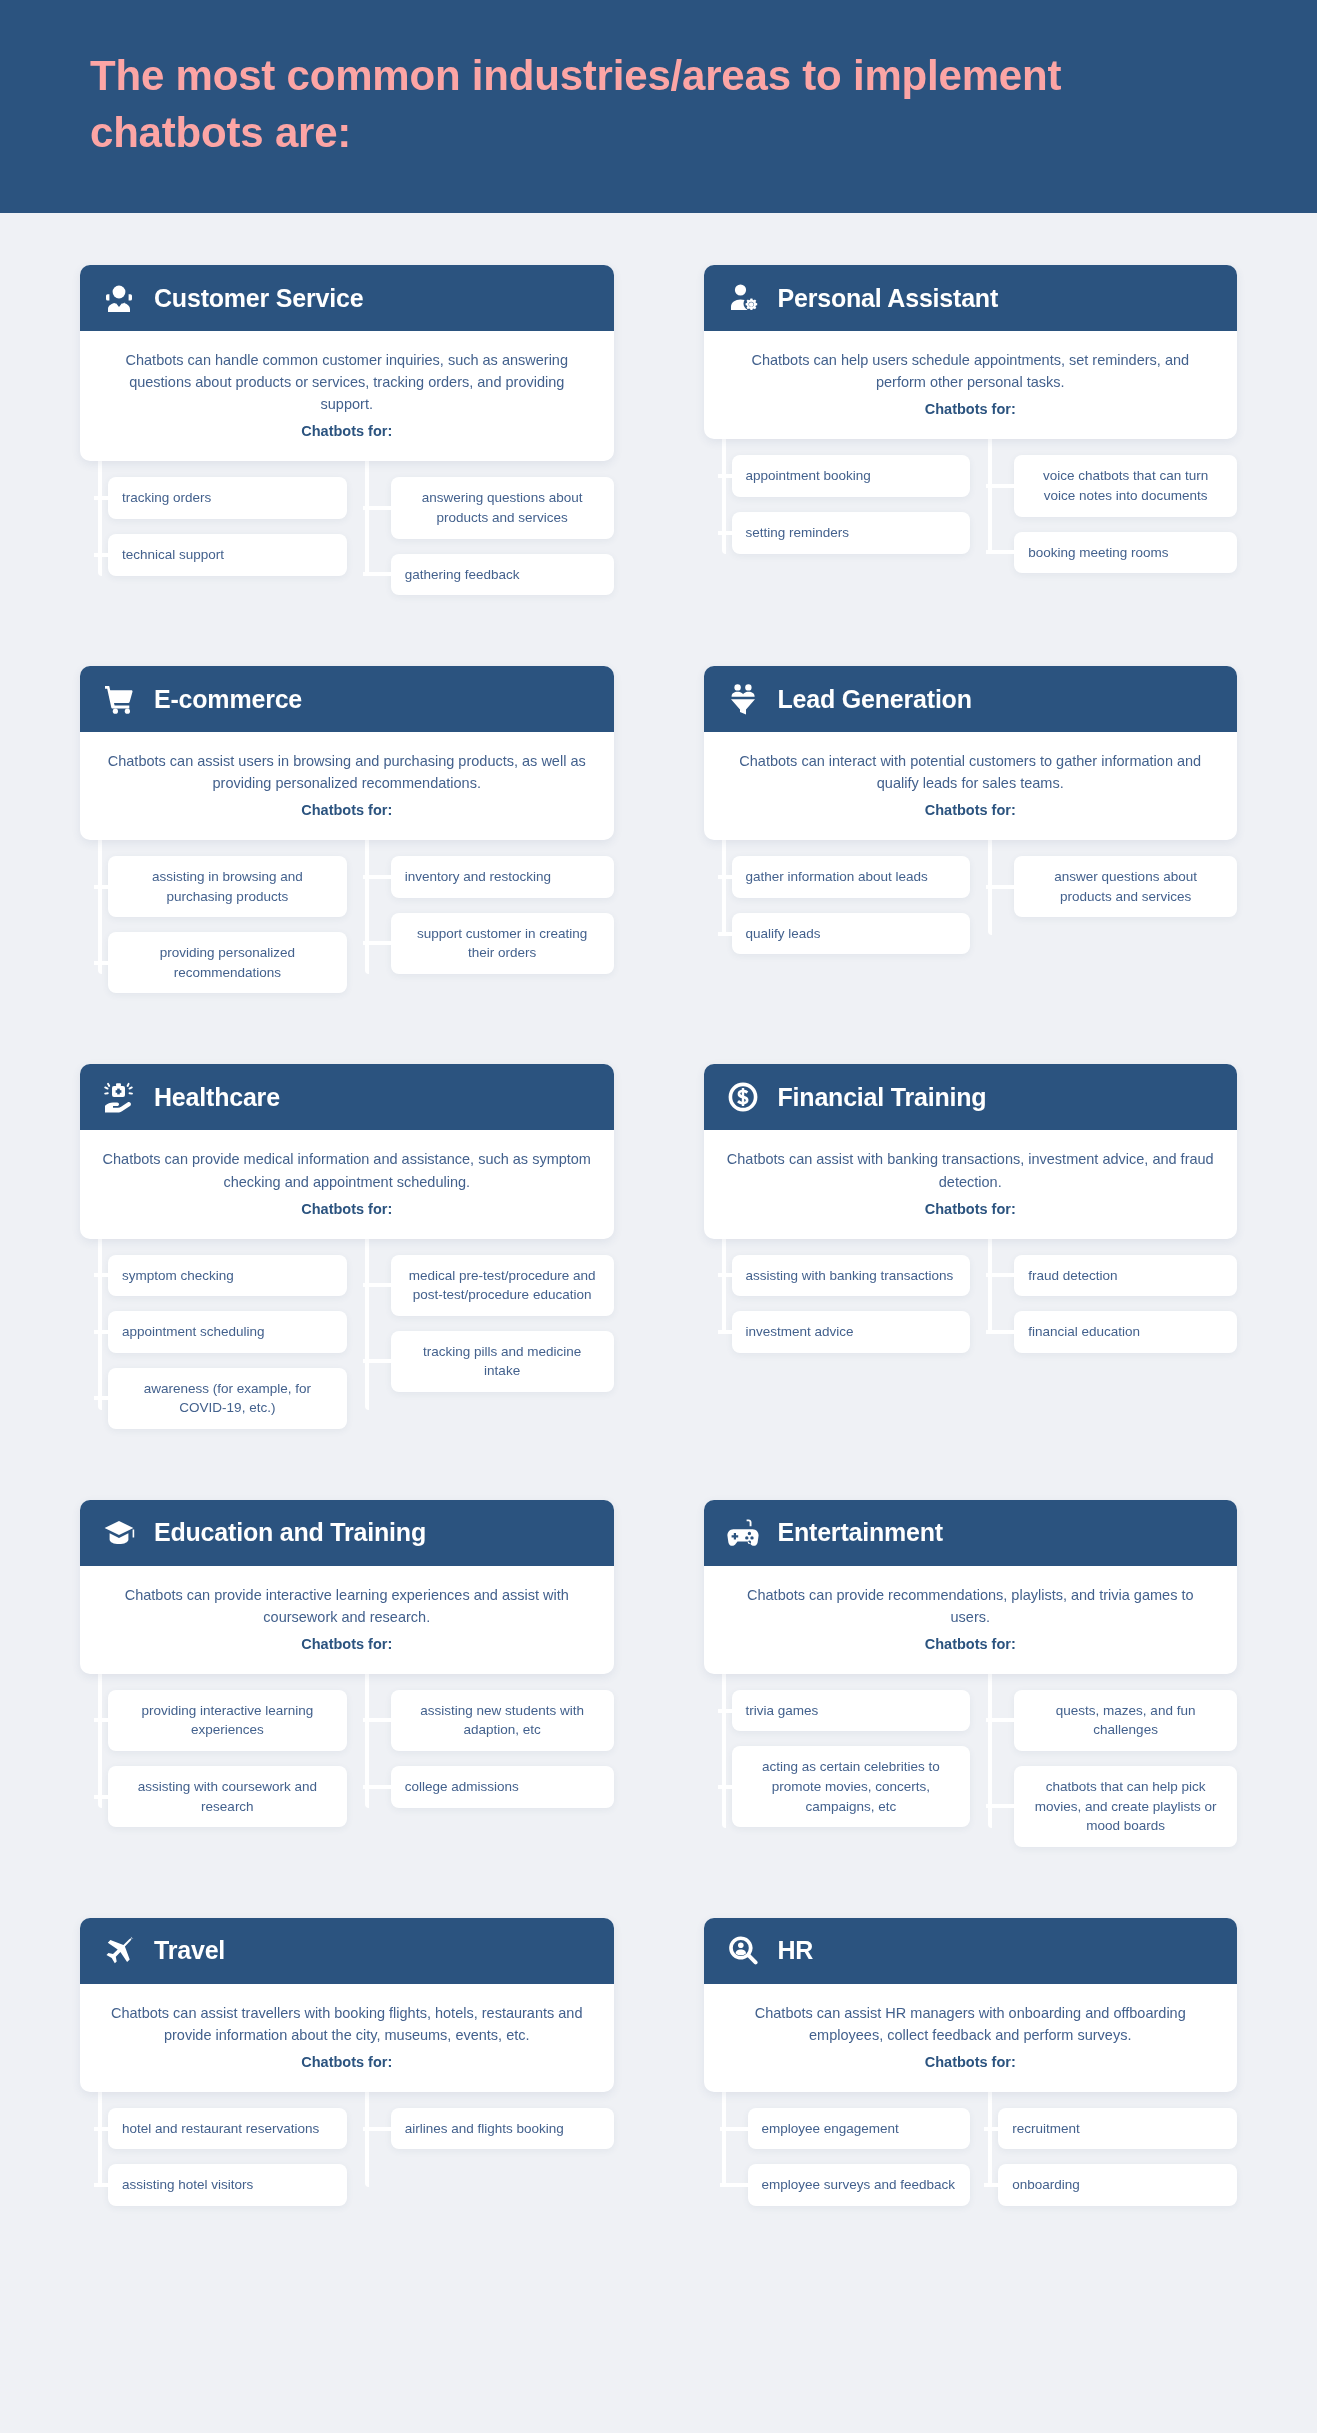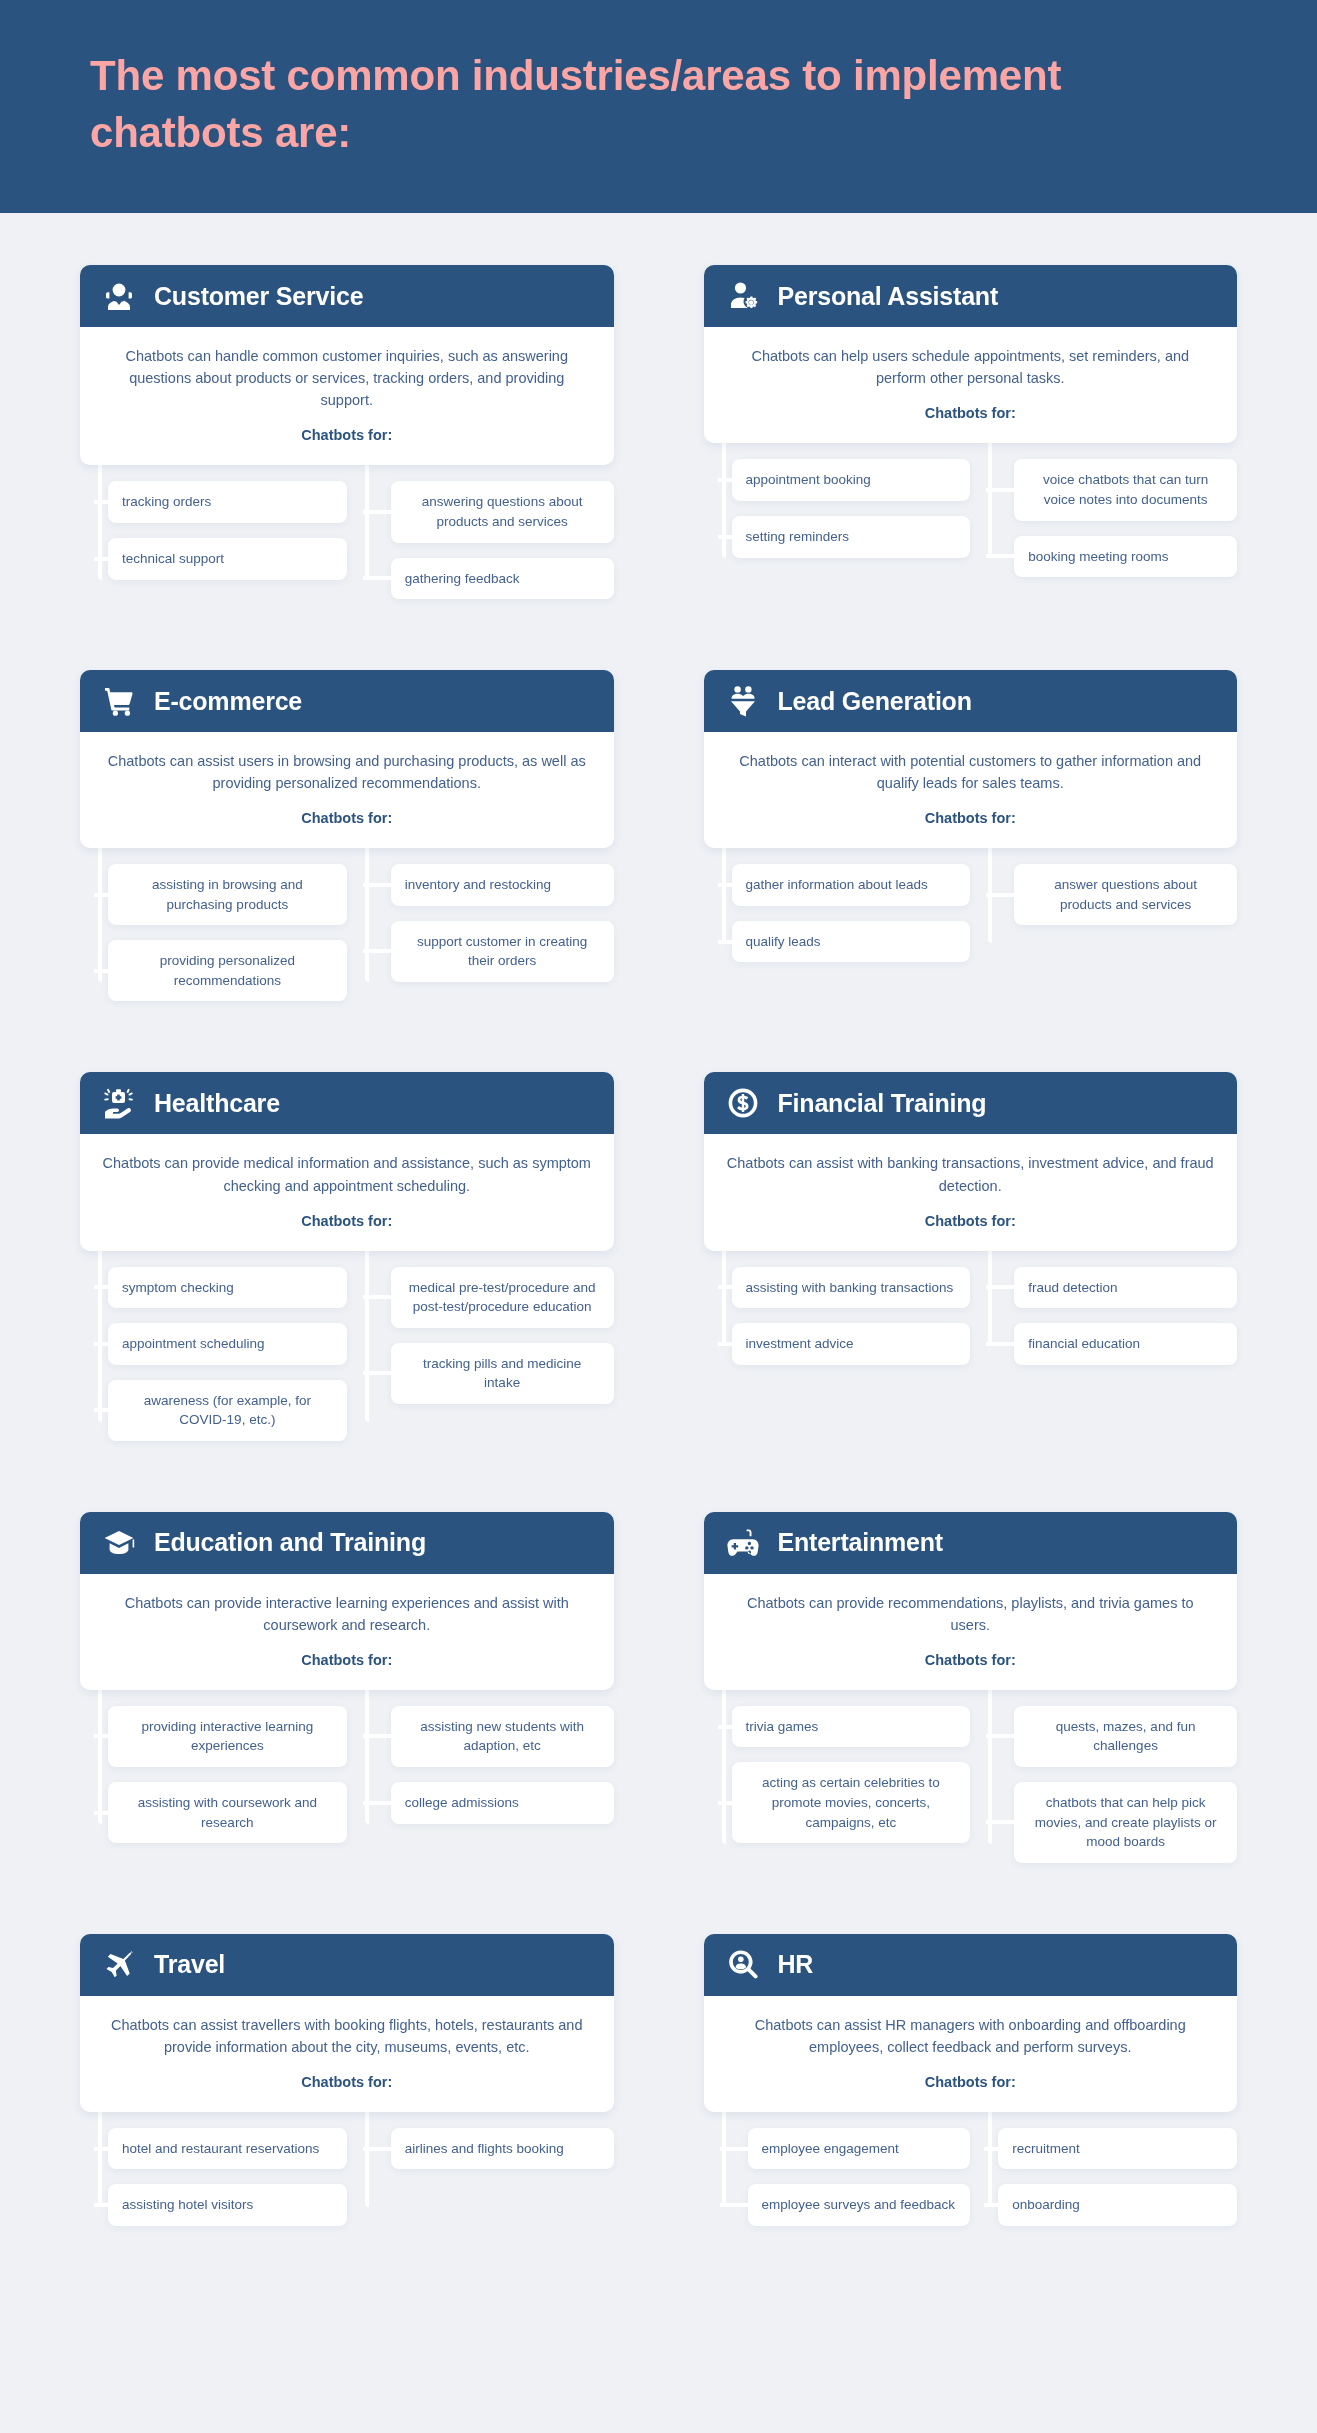--- a/index.html
+++ b/index.html
@@ -41,21 +41,21 @@
   .card {
     background: #ffffff;
     border-radius: 10px;
     box-shadow: 0 3px 10px rgba(60,80,120,0.09);
     position: relative;
     z-index: 3;
   }
   .card-head {
     background: #2b537f;
     border-radius: 10px 10px 0 0;
-    padding: 8px 22px;
+    padding: 16px 22px;
     display: flex;
     align-items: center;
     gap: 18px;
     min-height: 62px;
   }
   .card-head .ic { width: 34px; height: 34px; flex: 0 0 34px; display: flex; align-items: center; justify-content: center; }
   .card-head .ic svg { width: 32px; height: 32px; fill: #ffffff; }
   .card-title {
     color: #ffffff;
     font-size: 25px;
@@ -65,21 +65,21 @@
   .card-body { padding: 18px 22px 22px 22px; text-align: center; }
   .card-desc {
     color: #43618d;
     font-size: 14.5px;
     line-height: 1.52;
   }
   .card-sub {
     color: #2b537f;
     font-size: 14.5px;
     font-weight: bold;
-    margin-top: 16px;
+    margin-top: 8px;
   }
 
   
   .chips-area {
     position: relative;
     display: flex;
     gap: 0px;
     margin-top: 0px;
     text-align: center;
   }

